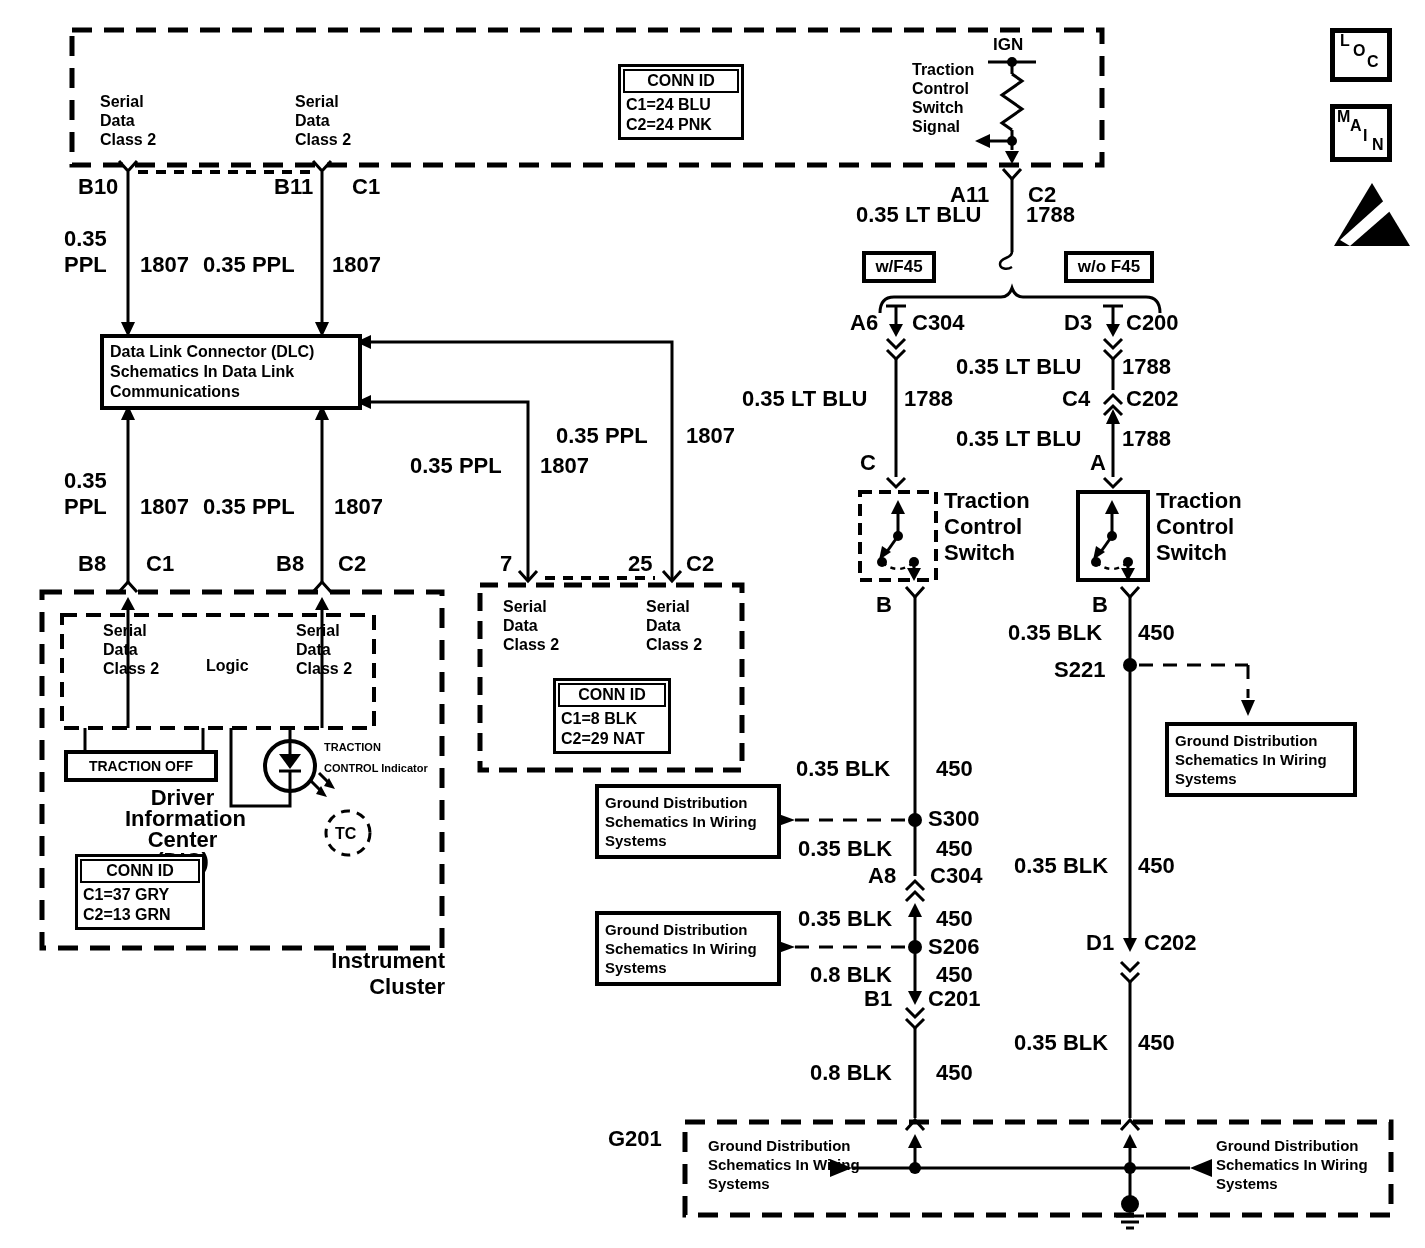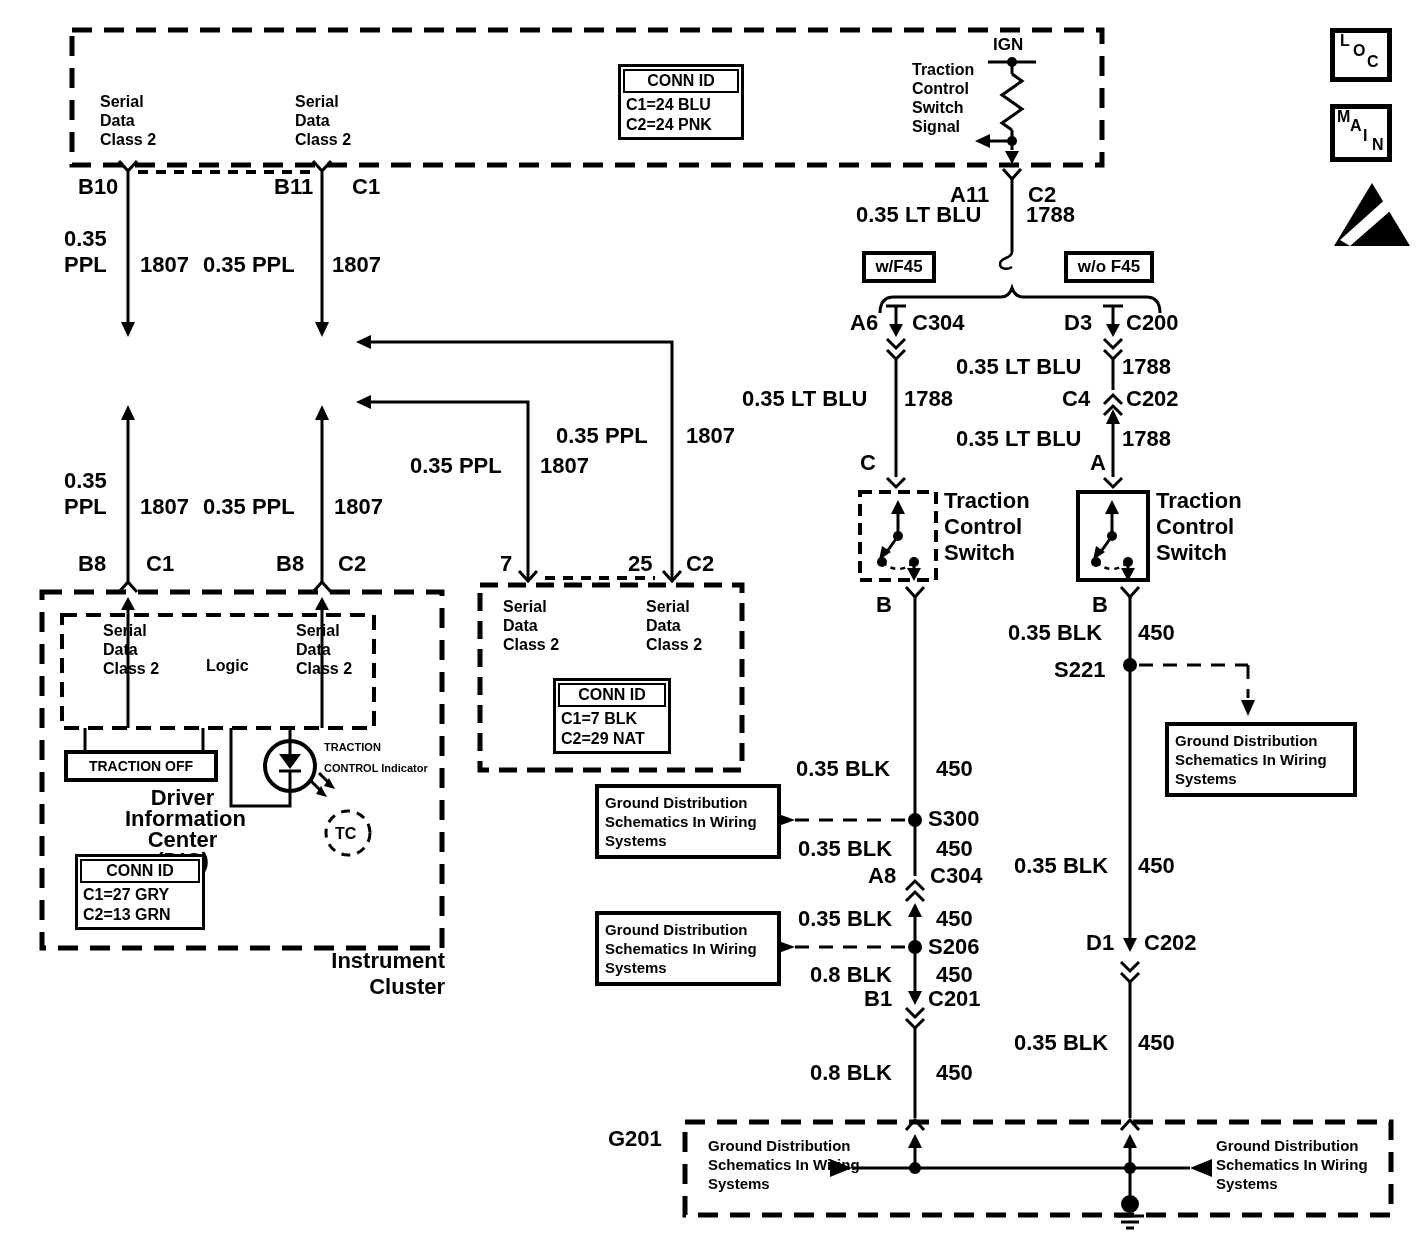--- a/index.html
+++ b/index.html
@@ -290,20 +290,21 @@
 <div class="lbl" style="left:956px;top:426px">0.35 LT BLU</div>
 <div class="lbl" style="left:1122px;top:426px">1788</div>
 <div class="lbl" style="left:860px;top:450px">C</div>
 <div class="lbl" style="left:1090px;top:450px">A</div>
 
 <div class="lbl wrap" style="left:944px;top:488px;width:115px">Traction Control Switch</div>
 <div class="lbl wrap" style="left:1156px;top:488px;width:115px">Traction Control Switch</div>
 <div class="lbl" style="left:876px;top:592px">B</div>
 <div class="lbl" style="left:1092px;top:592px">B</div>
 
+<div class="sbox dlcbox" style="left:100px;top:334px;width:242px">Data Link Connector (DLC) Schematics In Data Link Communications</div>
 <div class="lbl wrap" style="left:64px;top:468px;width:54px">0.35 PPL</div>
 <div class="lbl" style="left:140px;top:494px">1807</div>
 <div class="lbl" style="left:203px;top:494px">0.35 PPL</div>
 <div class="lbl" style="left:334px;top:494px">1807</div>
 <div class="lbl" style="left:78px;top:551px">B8</div>
 <div class="lbl" style="left:146px;top:551px">C1</div>
 <div class="lbl" style="left:276px;top:551px">B8</div>
 <div class="lbl" style="left:338px;top:551px">C2</div>
 
 <div class="lbl" style="left:410px;top:453px">0.35 PPL</div>
@@ -311,34 +312,34 @@
 <div class="lbl" style="left:556px;top:423px">0.35 PPL</div>
 <div class="lbl" style="left:686px;top:423px">1807</div>
 <div class="lbl" style="left:500px;top:551px">7</div>
 <div class="lbl" style="left:628px;top:551px">25</div>
 <div class="lbl" style="left:686px;top:551px">C2</div>
 
 <div class="lbl sm wrap" style="left:503px;top:597px;width:72px">Serial Data Class 2</div>
 <div class="lbl sm wrap" style="left:646px;top:597px;width:72px">Serial Data Class 2</div>
 <div class="connid" style="left:553px;top:678px;width:108px">
   <div class="connid-hdr">CONN ID</div>
-  <div class="connid-row">C1=7 BLK</div>
+  <div class="connid-row">C1=8 BLK</div>
   <div class="connid-row">C2=29 NAT</div>
 </div>
 
 <div class="lbl sm wrap" style="left:103px;top:621px;width:72px">Serial Data Class 2</div>
 <div class="lbl sm" style="left:206px;top:656px">Logic</div>
 <div class="lbl sm wrap" style="left:296px;top:621px;width:72px">Serial Data Class 2</div>
 <div class="sbox tagbox" style="left:64px;top:750px;width:146px;font-size:14px">TRACTION OFF</div>
 <div class="lbl wrap ctr" style="left:125px;top:787px;width:115px;font-size:22px;line-height:21px">Driver Information Center (DIC)</div>
 <div class="lbl wrap" style="left:324px;top:737px;width:110px;font-size:11px;line-height:21px">TRACTION CONTROL Indicator</div>
 <div class="lbl sm" style="left:335px;top:824px">TC</div>
 <div class="connid" style="left:75px;top:854px;width:120px">
   <div class="connid-hdr">CONN ID</div>
-  <div class="connid-row">C1=27 GRY</div>
+  <div class="connid-row">C1=37 GRY</div>
   <div class="connid-row">C2=13 GRN</div>
 </div>
 <div class="lbl wrap rgt" style="left:315px;top:948px;width:130px">Instrument Cluster</div>
 
 <div class="lbl" style="left:796px;top:756px">0.35 BLK</div>
 <div class="lbl" style="left:936px;top:756px">450</div>
 <div class="sbox gdbox" style="left:595px;top:784px;width:166px">Ground Distribution Schematics In Wiring Systems</div>
 <div class="lbl" style="left:928px;top:806px">S300</div>
 <div class="lbl" style="left:798px;top:836px">0.35 BLK</div>
 <div class="lbl" style="left:936px;top:836px">450</div>

